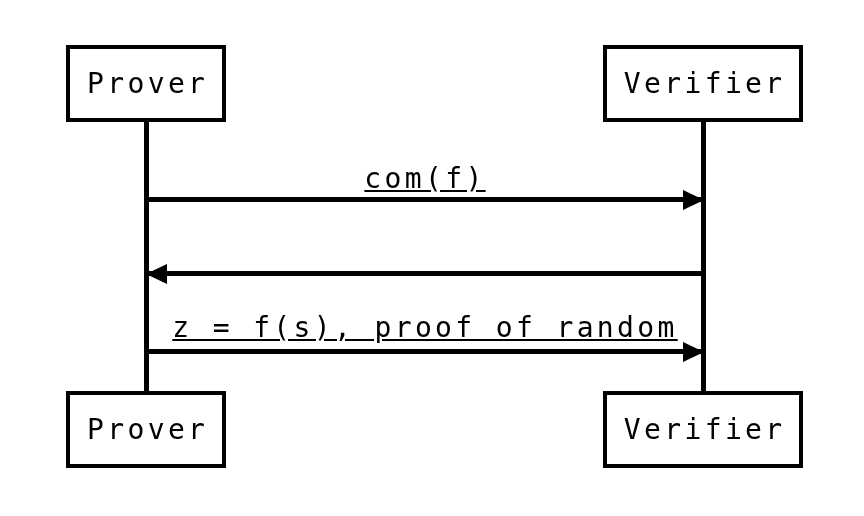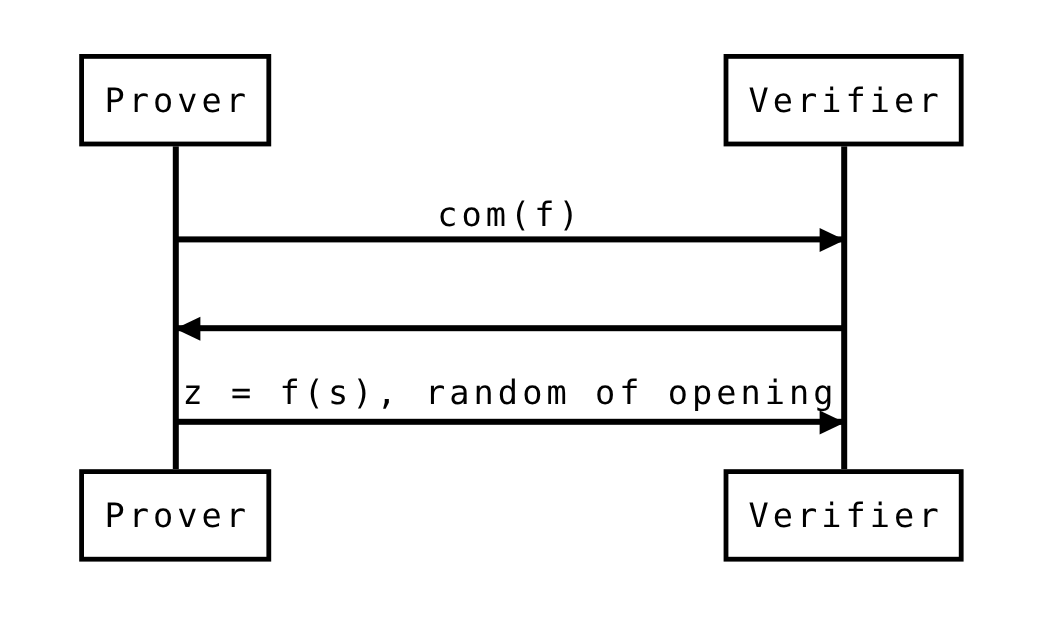--- a/index.html
+++ b/index.html
@@ -46,20 +46,21 @@
   .lifeline-right { left: 701px; }
   .msg-label {
     position: absolute;
     left: 146px;
     width: 558px;
     text-align: center;
     font-size: 28px;
     line-height: 34px;
     letter-spacing: 0.12em;
     white-space: nowrap;
+    text-decoration: underline;
   }
   .label-1 { top: 162px; }
   .label-2 { top: 236px; }
   .label-3 { top: 311px; }
   .msg-line {
     position: absolute;
     left: 146px;
     width: 558px;
     height: 5px;
     background: var(--line);
@@ -101,21 +102,21 @@
 
   <div class="msg-label label-1">com(f)</div>
   <div class="msg-line line-1">
     <div class="arrow-head head-right"></div>
   </div>
 
   <div class="msg-line line-2">
     <div class="arrow-head head-left"></div>
   </div>
 
-  <div class="msg-label label-3">z = f(s), random of opening</div>
+  <div class="msg-label label-3">z = f(s), proof of random</div>
   <div class="msg-line line-3">
     <div class="arrow-head head-right"></div>
   </div>
 
   <div class="actor-box box-bottom-left">
     <span>Prover</span>
   </div>
   <div class="actor-box box-bottom-right">
     <span>Verifier</span>
   </div>

